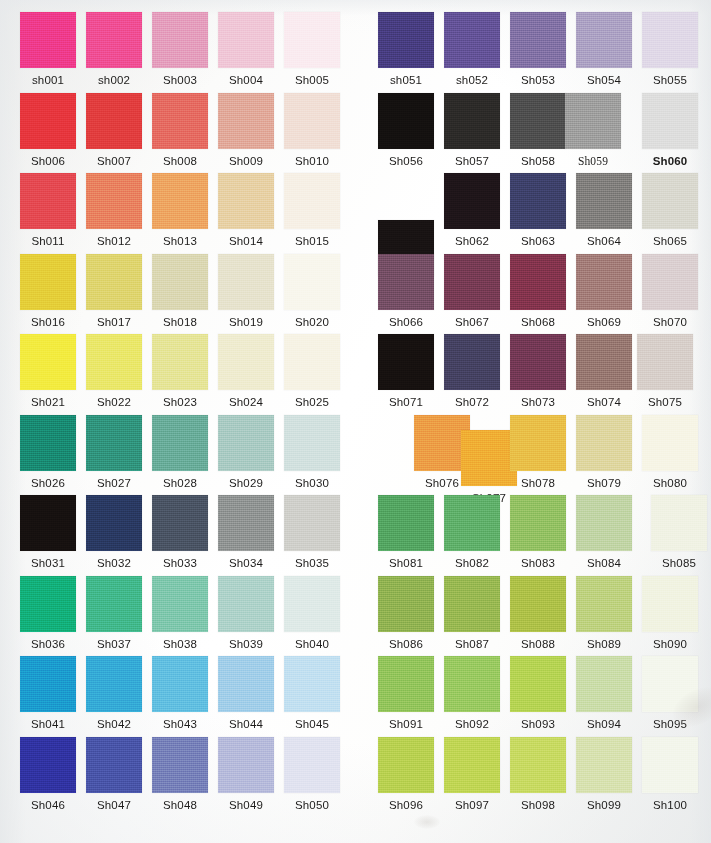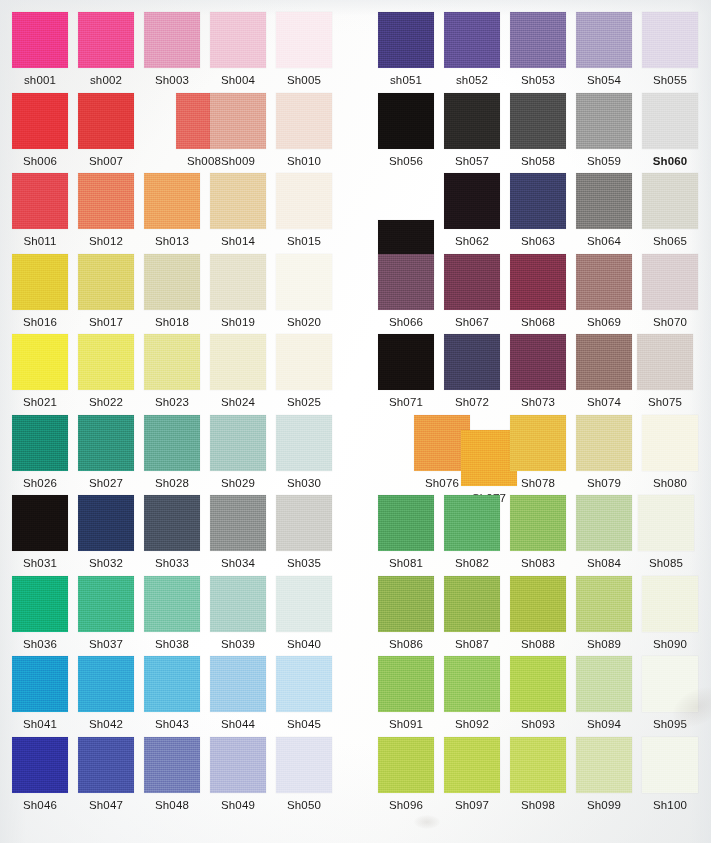--- a/index.html
+++ b/index.html
@@ -31,21 +31,21 @@
       radial-gradient(ellipse at 50% 46%, rgba(255,255,255,0) 55%, rgba(225,228,230,0.55) 100%),
       linear-gradient(90deg, rgba(236,238,239,0.85) 0px, rgba(255,255,255,0) 26px),
       linear-gradient(270deg, rgba(233,236,238,0.8) 0px, rgba(255,255,255,0) 22px),
       linear-gradient(180deg, rgba(236,238,240,0.75) 0px, rgba(255,255,255,0) 16px);
   }
   .panel {
     position: absolute;
     top: 0;
     height: 843px;
   }
-  #panel-left  { left: 0px;   width: 360px; }
+  #panel-left  { left: 8px;   width: 360px; }
   #panel-right { left: 360px; width: 351px; }
 
   .grid {
     position: absolute;
     left: 0; top: 0;
     width: 100%;
   }
   .cell {
     position: absolute;
     width: 56px;
@@ -111,21 +111,21 @@
           <div class="label">Sh005</div>
         </div>
         <div class="cell" style="left: 12px; top: 92.5px;">
           <div class="swatch" title="Sh006 #e5333a" style="background: rgb(229, 51, 58);"></div>
           <div class="label">Sh006</div>
         </div>
         <div class="cell" style="left: 78px; top: 92.5px;">
           <div class="swatch" title="Sh007 #e03a3b" style="background: rgb(224, 58, 59);"></div>
           <div class="label">Sh007</div>
         </div>
-        <div class="cell" style="left: 144px; top: 92.5px; margin-left: 32px;">
+        <div class="cell" style="left: 144px; top: 92.5px;">
           <div class="swatch" title="Sh008 #e4655c" style="background: rgb(228, 101, 92);"></div>
           <div class="label">Sh008</div>
         </div>
         <div class="cell" style="left: 210px; top: 92.5px;">
           <div class="swatch" title="Sh009 #e0a494" style="background: rgb(224, 164, 148);"></div>
           <div class="label">Sh009</div>
         </div>
         <div class="cell" style="left: 276px; top: 92.5px;">
           <div class="swatch" title="Sh010 #f0ddd3" style="background: rgb(240, 221, 211);"></div>
           <div class="label">Sh010</div>
@@ -319,21 +319,21 @@
           <div class="label">Sh056</div>
         </div>
         <div class="cell" style="left: 84px; top: 92.5px;">
           <div class="swatch" title="Sh057 #2a2826" style="background: rgb(42, 40, 38);"></div>
           <div class="label">Sh057</div>
         </div>
         <div class="cell" style="left: 150px; top: 92.5px;">
           <div class="swatch" title="Sh058 #4a4a4a" style="background: rgb(74, 74, 74);"></div>
           <div class="label">Sh058</div>
         </div>
-        <div class="cell" style="left: 216px; top: 92.5px;">
+        <div class="cell" style="left: 205px; top: 92.5px; font-family: Liberation Serif, serif;">
           <div class="swatch" title="Sh059 #999998" style="background: rgb(153, 153, 152);"></div>
           <div class="label">Sh059</div>
         </div>
         <div class="cell" style="left: 282px; top: 92.5px; font-weight: bold;">
           <div class="swatch" title="Sh060 #dcdcdb" style="background: rgb(220, 220, 219);"></div>
           <div class="label">Sh060</div>
         </div>
         <div class="cell" style="left: 18px; top: 173px; margin-top: 47px;">
           <div class="swatch" title="Sh061 #171212" style="background: rgb(23, 18, 18);"></div>
           <div class="label">Sh061</div>
@@ -423,21 +423,21 @@
           <div class="label">Sh082</div>
         </div>
         <div class="cell" style="left: 150px; top: 495px;">
           <div class="swatch" title="Sh083 #8cbd5d" style="background: rgb(140, 189, 93);"></div>
           <div class="label">Sh083</div>
         </div>
         <div class="cell" style="left: 216px; top: 495px;">
           <div class="swatch" title="Sh084 #bdd2a0" style="background: rgb(189, 210, 160);"></div>
           <div class="label">Sh084</div>
         </div>
-        <div class="cell" style="left: 278px; top: 495px;">
+        <div class="cell" style="left: 291px; top: 495px;">
           <div class="swatch" title="Sh085 #eff1e2" style="background: rgb(239, 241, 226);"></div>
           <div class="label">Sh085</div>
         </div>
         <div class="cell" style="left: 18px; top: 575.5px;">
           <div class="swatch" title="Sh086 #8aae4d" style="background: rgb(138, 174, 77);"></div>
           <div class="label">Sh086</div>
         </div>
         <div class="cell" style="left: 84px; top: 575.5px;">
           <div class="swatch" title="Sh087 #92b44d" style="background: rgb(146, 180, 77);"></div>
           <div class="label">Sh087</div>

